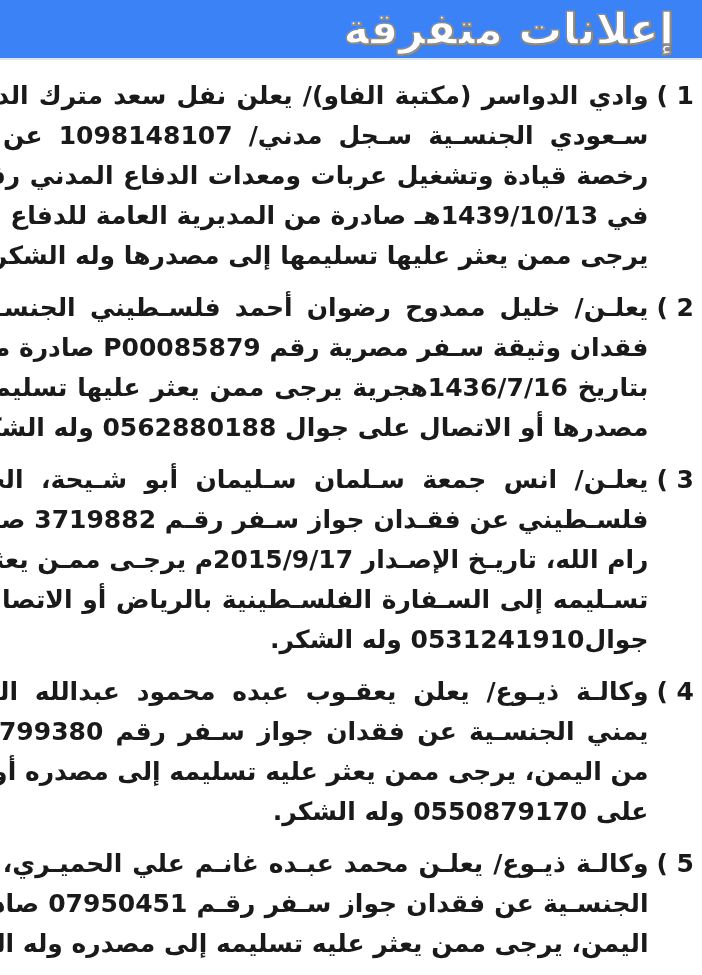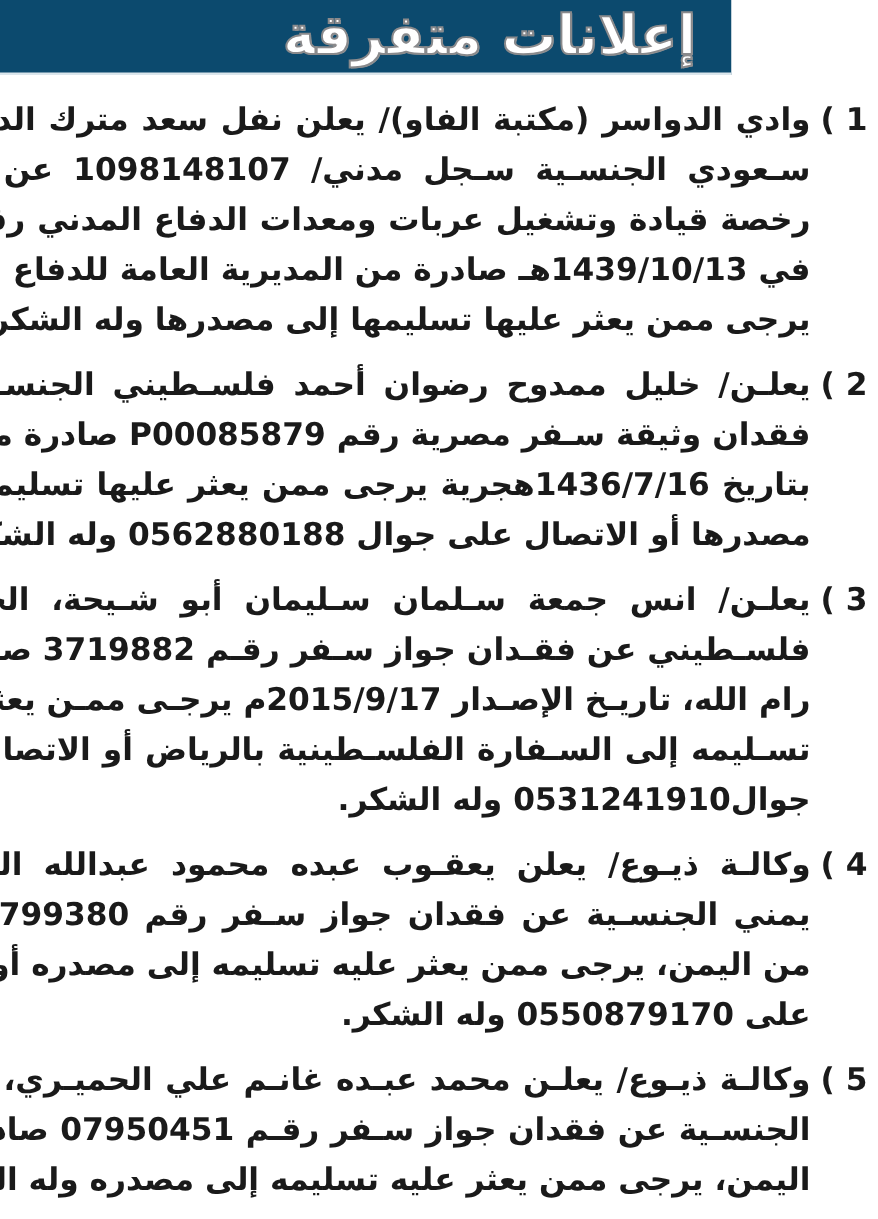--- a/index.html
+++ b/index.html
@@ -12,23 +12,23 @@
       height: 975px;
       overflow: hidden;
       position: relative;
       font-family: "DejaVu Sans", "Liberation Sans", sans-serif;
       color: #1a1a1a;
     }
     .header {
       position: absolute;
       top: 0;
       left: 0;
-      width: 585px;
+      width: 702px;
       height: 58px;
-      background: #0c4a6e;
+      background: #3b82f6;
       border-bottom: 2px solid #dbe6ec;
     }
     .header-title {
       position: absolute;
       right: 28px;
       top: 2px;
       font-size: 44px;
       line-height: 54px;
       font-weight: bold;
       color: #ffffff;

